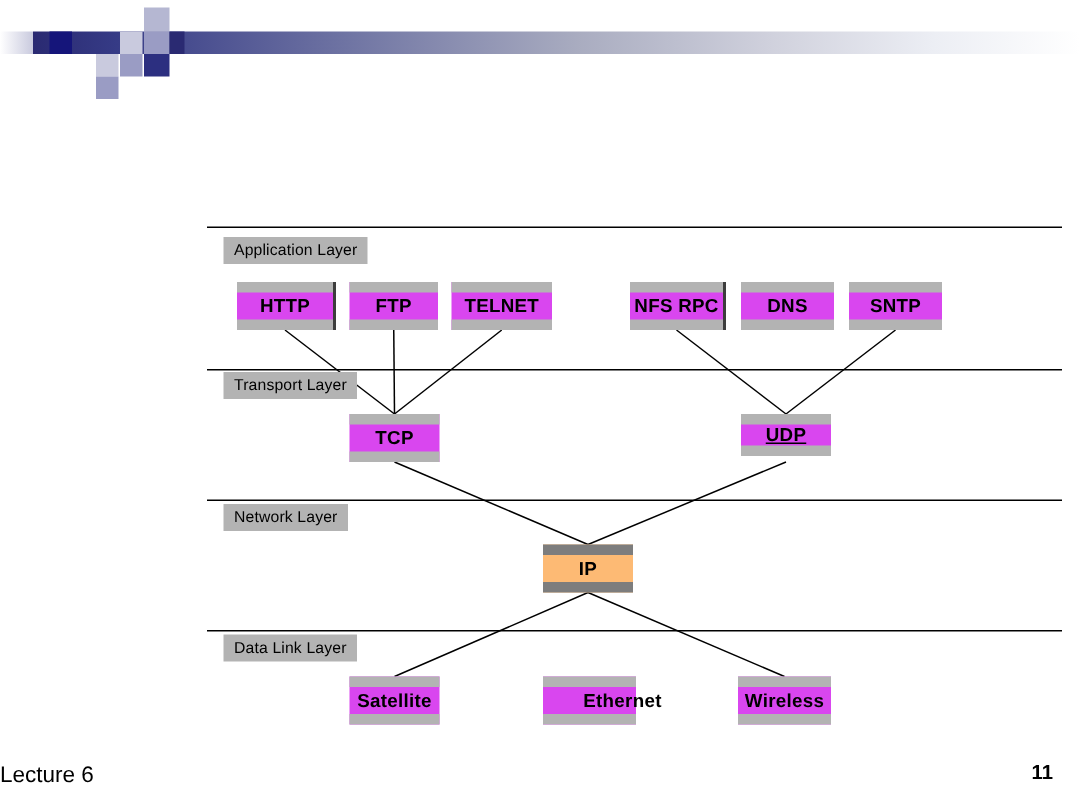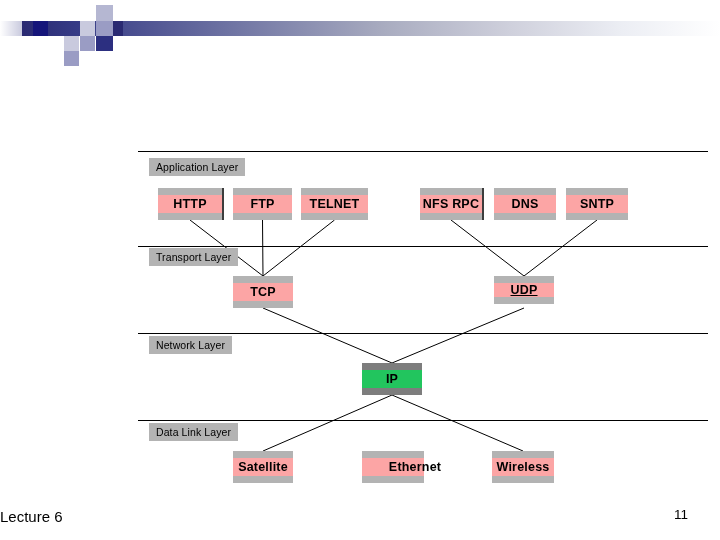--- a/index.html
+++ b/index.html
@@ -77,38 +77,38 @@
     line-height: 18px;
     height: 18px;
     padding: 0 7px;
     white-space: nowrap;
     letter-spacing: 0.1px;
   }
 
   
   .pbox {
     position: absolute;
-    background: #fca5a5;
+    background: #d946ef;
     box-sizing: border-box;
     border-top: 7px solid #b3b3b3;
     border-bottom: 7px solid #b3b3b3;
     text-align: center;
     font-size: 12.5px;
     font-weight: bold;
     color: #000000;
     letter-spacing: 0.2px;
     display: flex;
     align-items: center;
     justify-content: center;
   }
   
   .pbox.dark-bands {
     border-top-color: #7d7d7d;
     border-bottom-color: #7d7d7d;
-    background: #22c55e;
+    background: #fdba74;
   }
   
   .pbox.edge-right::after {
     content: "";
     position: absolute;
     right: -2px;
     top: -7px;
     bottom: -7px;
     width: 2px;
     background: #3d3d3d;
@@ -119,24 +119,24 @@
     position: absolute;
     left: 0;
     top: 508px;
     width: 720px;
     text-align: left;
     font-size: 15px;
     color: #000000;
   }
   #footer-pagenum {
     position: absolute;
-    right: 32px;
+    right: 18px;
     top: 507px;
     font-size: 13.5px;
-    font-weight: normal;
+    font-weight: bold;
     color: #000000;
   }
 </style>
 </head>
 <body>
 
 <div id="header-band">
   <div class="grad-bar"></div>
   <div class="sq sq-a"></div>
   <div class="sq sq-b"></div>

